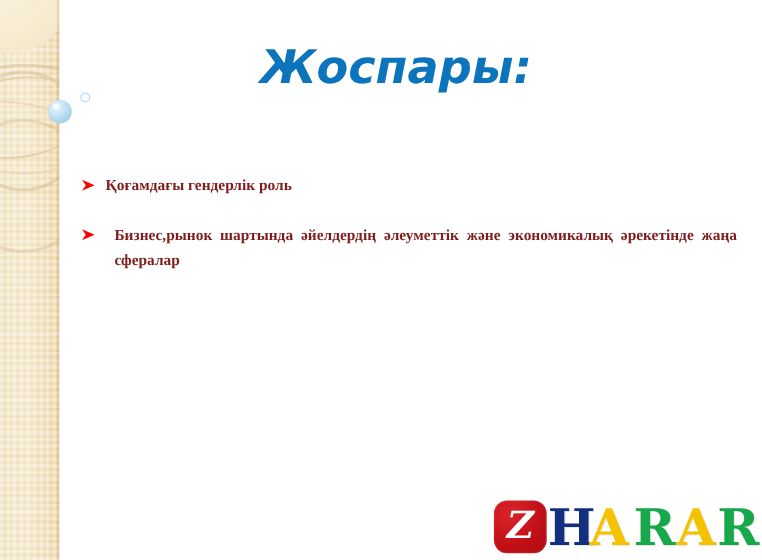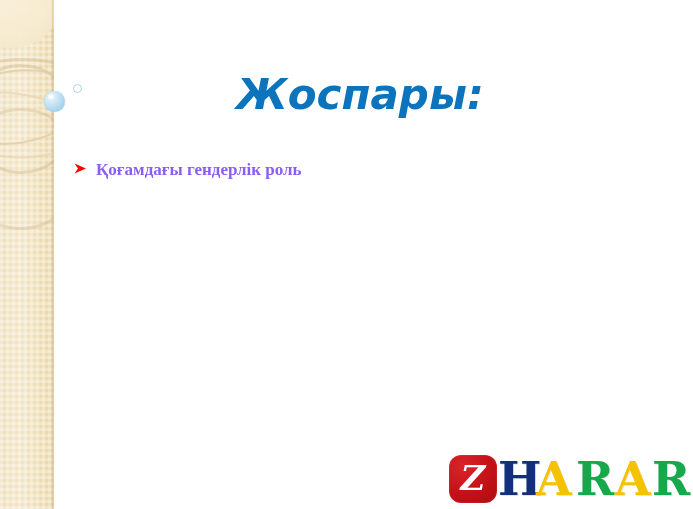--- a/index.html
+++ b/index.html
@@ -131,37 +131,36 @@
     top: 36px;
     width: 480px;
     text-align: center;
     color: #0c74bd;
     font-family: "DejaVu Sans", sans-serif;
     font-style: italic;
     font-weight: bold;
     font-size: 42px;
     letter-spacing: 0px;
     white-space: nowrap;
-    margin-top: 34px;
   }
 
   
   .body-list {
     position: absolute;
     left: 74px;
     top: 158px;
     width: 596px;
   }
   .bullet-row {
     position: relative;
     padding-left: 22px;
-    color: #8b5cf6;
+    color: #7f1d1d;
     font-family: "Liberation Serif", serif;
     font-weight: bold;
-    font-size: 17px;
+    font-size: 14px;
     line-height: 23px;
     text-align: justify;
   }
   .bullet-row.b1 { margin-bottom: 22px; }
   .bullet-row.b2 { margin-bottom: 20px; }
   .bullet-row.b1 .txt,
   .bullet-row.b3 .txt { display: block; }
   .bullet-row .txt { text-align: justify; }
   .bullet-row .txt::after {
     content: "";
@@ -258,20 +257,28 @@
     <div class="bullet-row b1 nojust">
       <span class="marker">
         <svg width="13" height="11" viewBox="0 0 13 11" aria-hidden="true">
           <path d="M0.5 0.5 L12 5.5 L0.5 10.5 L4 5.5 Z" fill="#ff0000"></path>
         </svg>
       </span>
       <span class="txt">Қоғамдағы гендерлік роль</span>
     </div>
 
 
+    <div class="bullet-row b3">
+      <span class="marker">
+        <svg width="13" height="11" viewBox="0 0 13 11" aria-hidden="true">
+          <path d="M0.5 0.5 L12 5.5 L0.5 10.5 L4 5.5 Z" fill="#ff0000"></path>
+        </svg>
+      </span>
+      <span class="txt">Бизнес,рынок шартында әйелдердің әлеуметтік және экономикалық әрекетінде жаңа сфералар</span>
+    </div>
 
   </div>
 
   <div class="logo">
     <div class="zbox">
       <span>Z</span>
     </div>
     <div class="ltr l-h">H</div>
     <div class="ltr l-a1">A</div>
     <div class="ltr l-r1">R</div>

